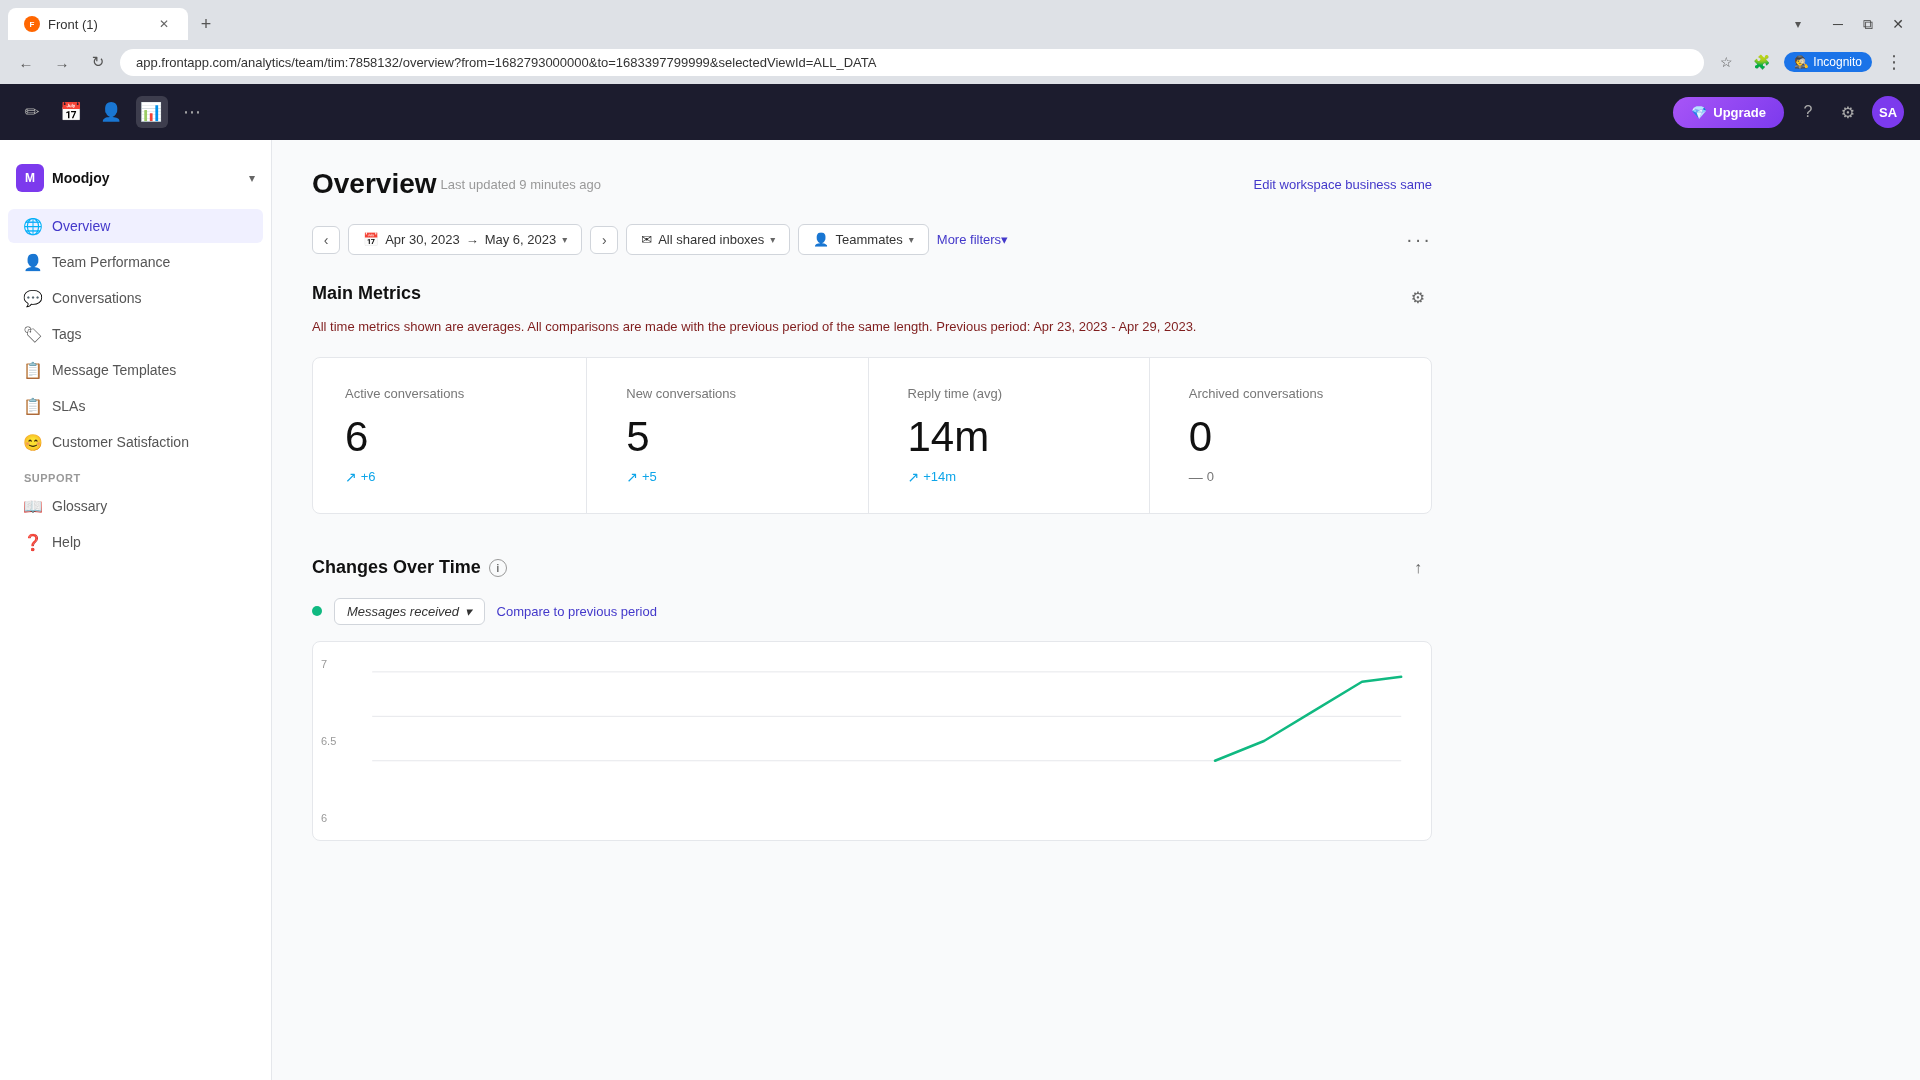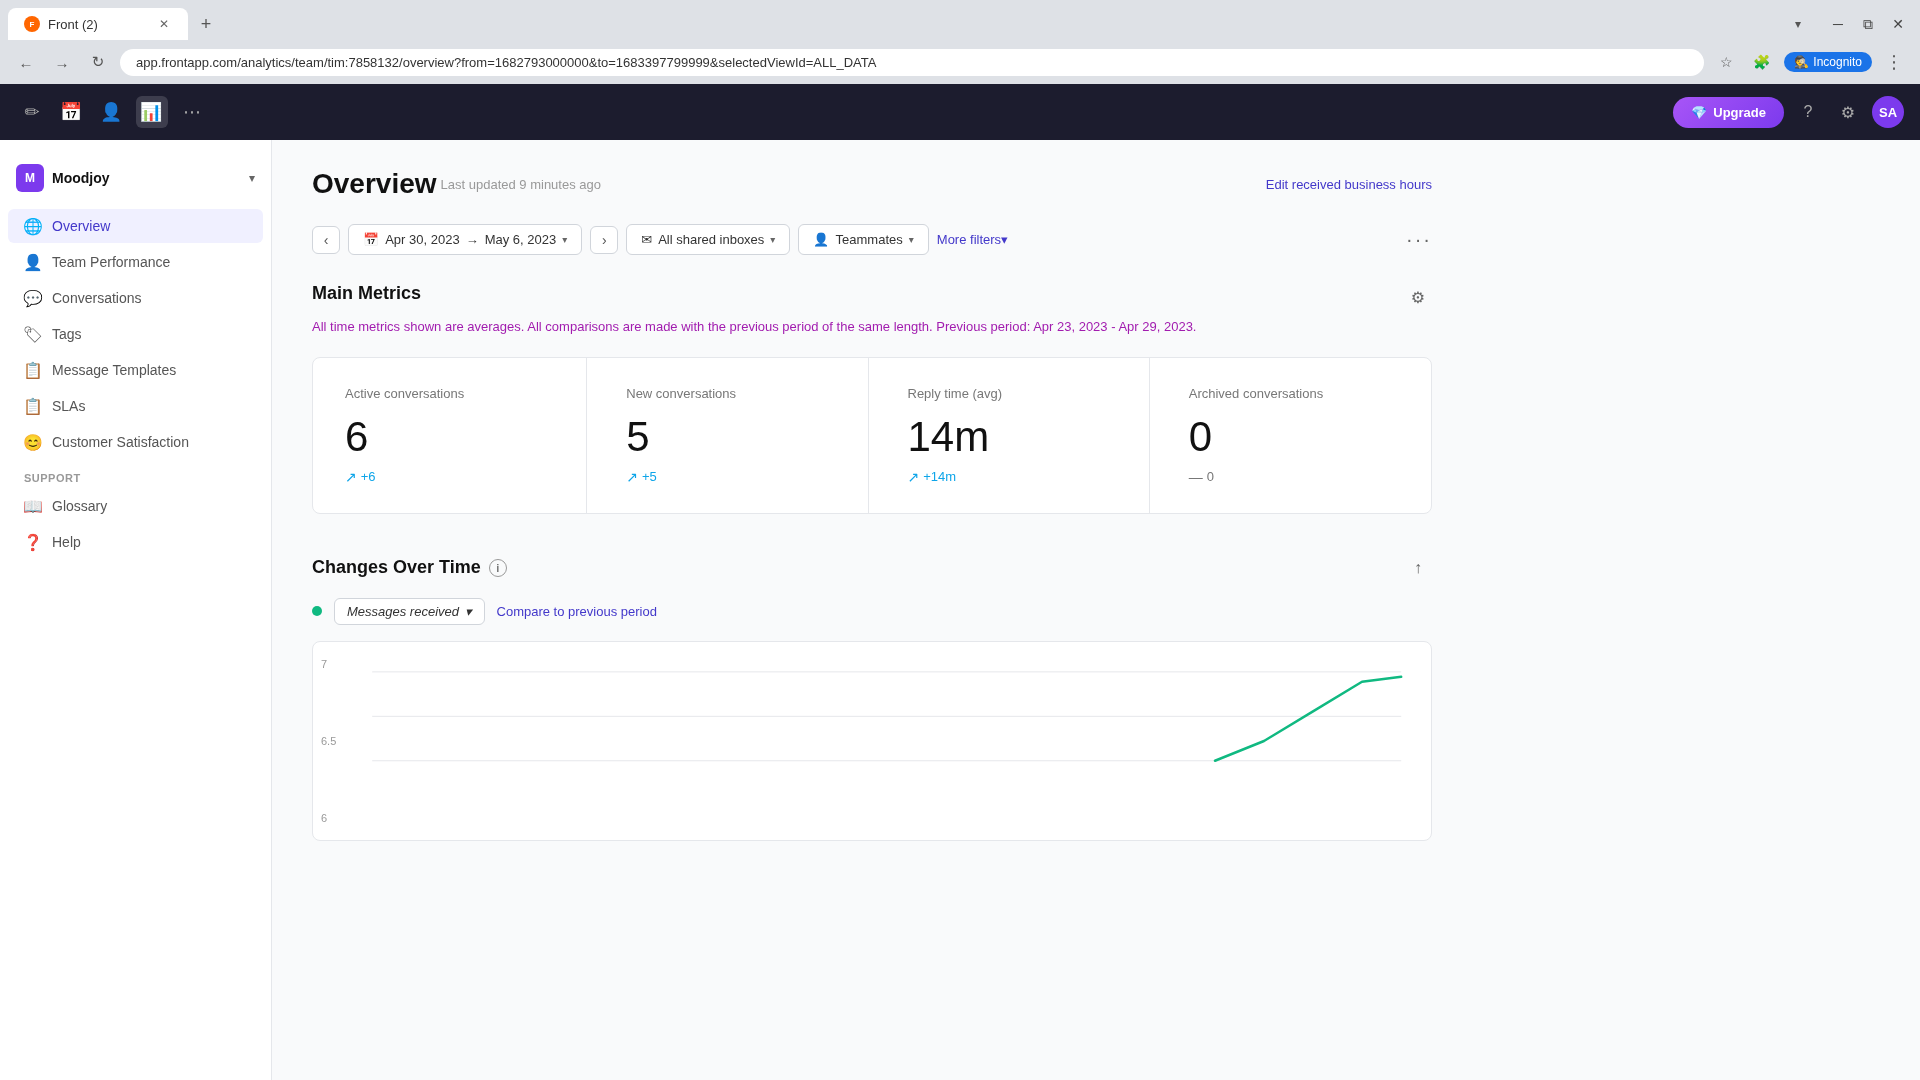--- a/index.html
+++ b/index.html
@@ -67,21 +67,21 @@
     .filter-btn { display: flex; align-items: center; gap: 6px; padding: 7px 14px; border: 1px solid #d1d5db; border-radius: 6px; background: white; font-size: 13px; color: #333; cursor: pointer; white-space: nowrap; }
     .filter-chevron { font-size: 10px; color: #666; }
     .more-filters { color: #4338ca; font-size: 13px; cursor: pointer; display: flex; align-items: center; }
     .filter-dots { margin-left: auto; font-size: 20px; color: #666; cursor: pointer; letter-spacing: 2px; }
     .date-nav { width: 28px; height: 28px; display: flex; align-items: center; justify-content: center; border: 1px solid #d1d5db; border-radius: 6px; background: white; cursor: pointer; font-size: 14px; color: #555; }
 
     
     .section-header { display: flex; align-items: flex-start; margin-bottom: 6px; }
     .section-title { font-size: 18px; font-weight: 700; color: #111; }
     .section-gear { margin-left: auto; width: 28px; height: 28px; display: flex; align-items: center; justify-content: center; color: #666; cursor: pointer; font-size: 16px; }
-    .section-desc { font-size: 13px; color: #a21caf; margin-bottom: 20px; line-height: 1.5; }
+    .section-desc { font-size: 13px; color: #7f1d1d; margin-bottom: 20px; line-height: 1.5; }
 
     
     .metrics-grid { display: grid; grid-template-columns: repeat(4, 1fr); gap: 7px; border: 1px solid #e5e7eb; border-radius: 8px; background: white; margin-bottom: 40px; overflow: hidden; }
     .metric-card { padding: 28px 32px; border-right: 1px solid #e5e7eb; display: flex; flex-direction: column; align-items: flex-start; }
     .metric-card:last-child { border-right: none; }
     .metric-label { font-size: 13px; color: #777; margin-bottom: 12px; }
     .metric-value { font-size: 42px; font-weight: 300; color: #111; margin-bottom: 8px; }
     .metric-change { display: flex; align-items: center; gap: 4px; font-size: 13px; }
     .metric-change.up { color: #0ea5e9; }
     .metric-change.neutral { color: #777; }
@@ -109,21 +109,21 @@
     .main-content::-webkit-scrollbar { width: 6px; }
     .main-content::-webkit-scrollbar-thumb { background: #d1d5db; border-radius: 3px; }
   </style>
 </head>
 <body>
 
 <div class="browser-chrome">
   <div class="tab-bar">
     <div class="tab">
       <div class="tab-favicon">F</div>
-      <span>Front (2)</span>
+      <span>Front (1)</span>
       <div class="tab-close">✕</div>
     </div>
     <div class="tab-add">+</div>
     <div class="tab-arrows">
       <div class="tab-arrow">▾</div>
     </div>
     <div class="window-controls">
       <div class="win-btn">─</div>
       <div class="win-btn">⧉</div>
       <div class="win-btn">✕</div>
@@ -212,21 +212,21 @@
       <span>Help</span>
     </div>
   </div>
 
   <div class="main-content">
     <div class="content-inner">
 
       <div class="page-header">
         <h1 class="page-title">Overview</h1>
         <span class="last-updated">Last updated 9 minutes ago</span>
-        <a class="edit-hours-link">Edit received business hours</a>
+        <a class="edit-hours-link">Edit workspace business same</a>
       </div>
 
 
       <div class="filters-row">
         <div class="date-nav">‹</div>
         <div class="filter-btn">
           <span>📅</span>
           <span>Apr 30, 2023</span>
           <span>→</span>
           <span>May 6, 2023</span>

